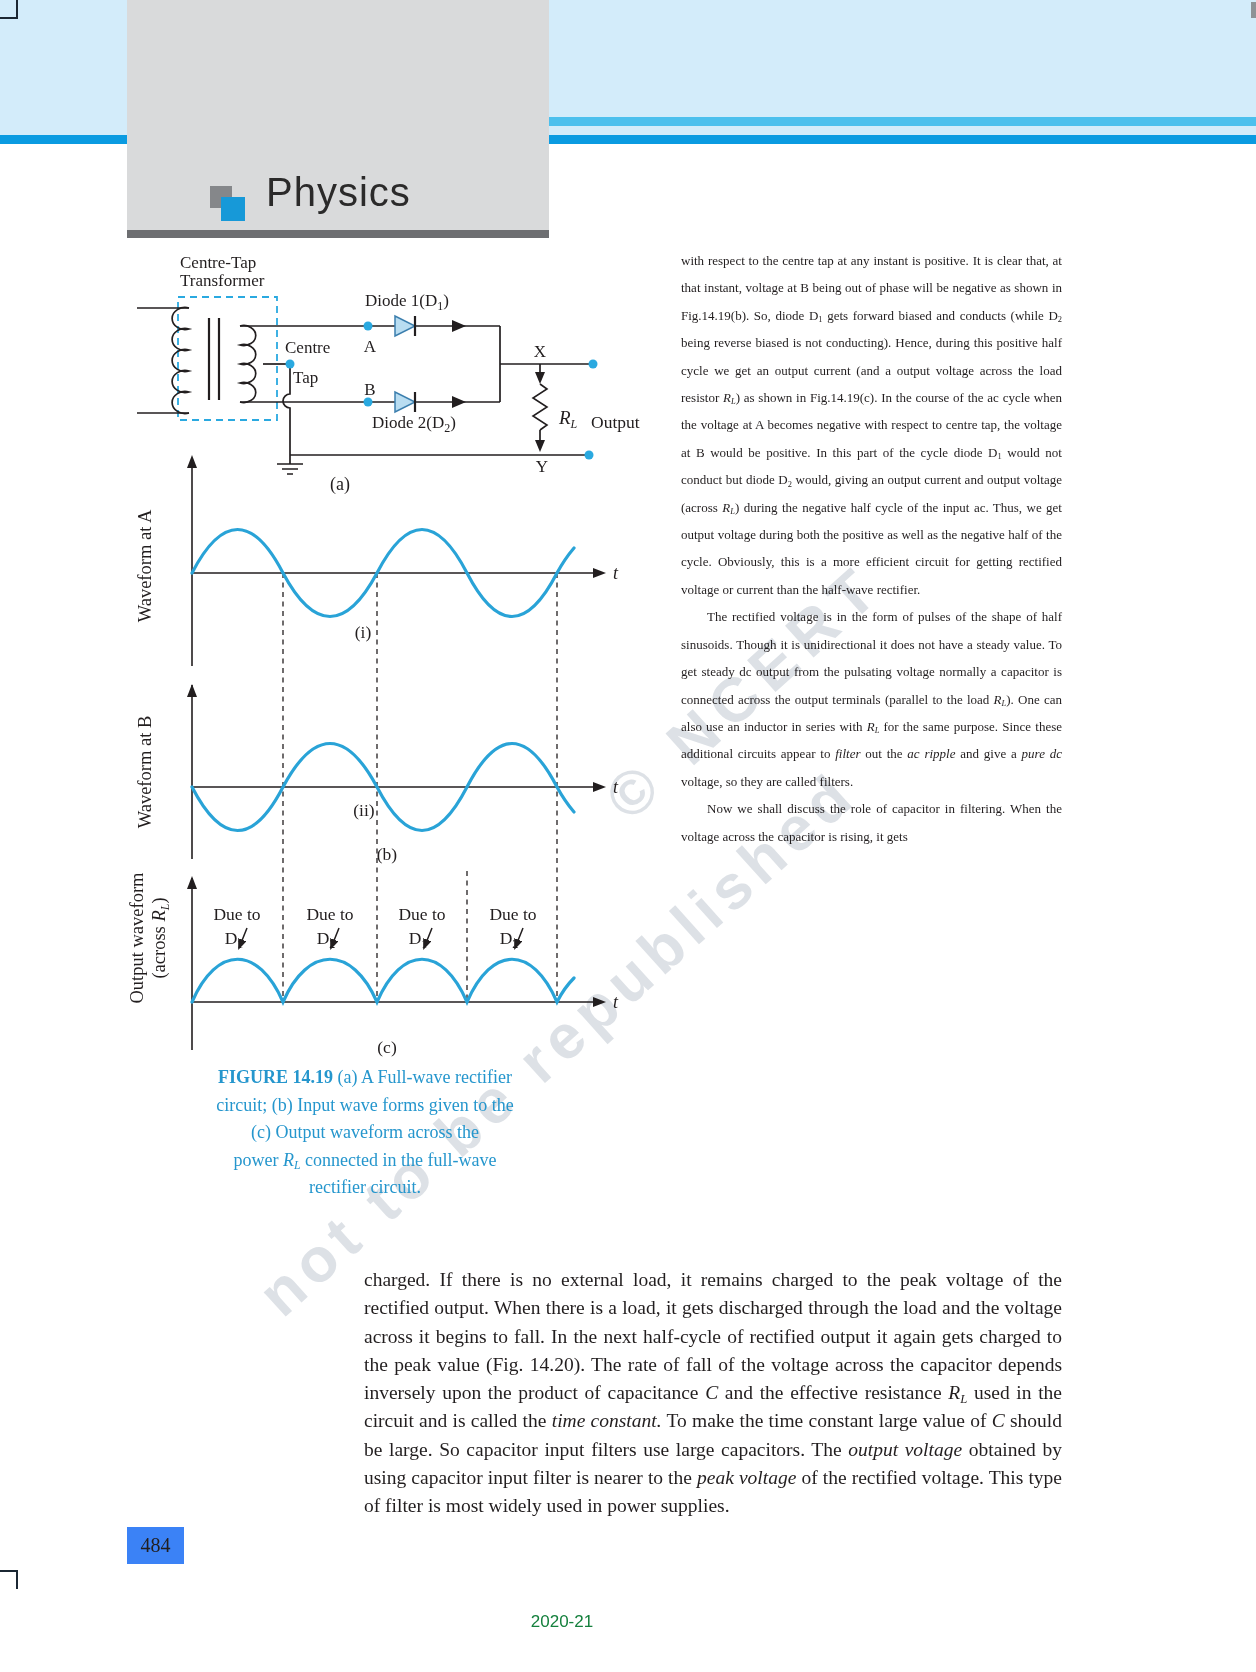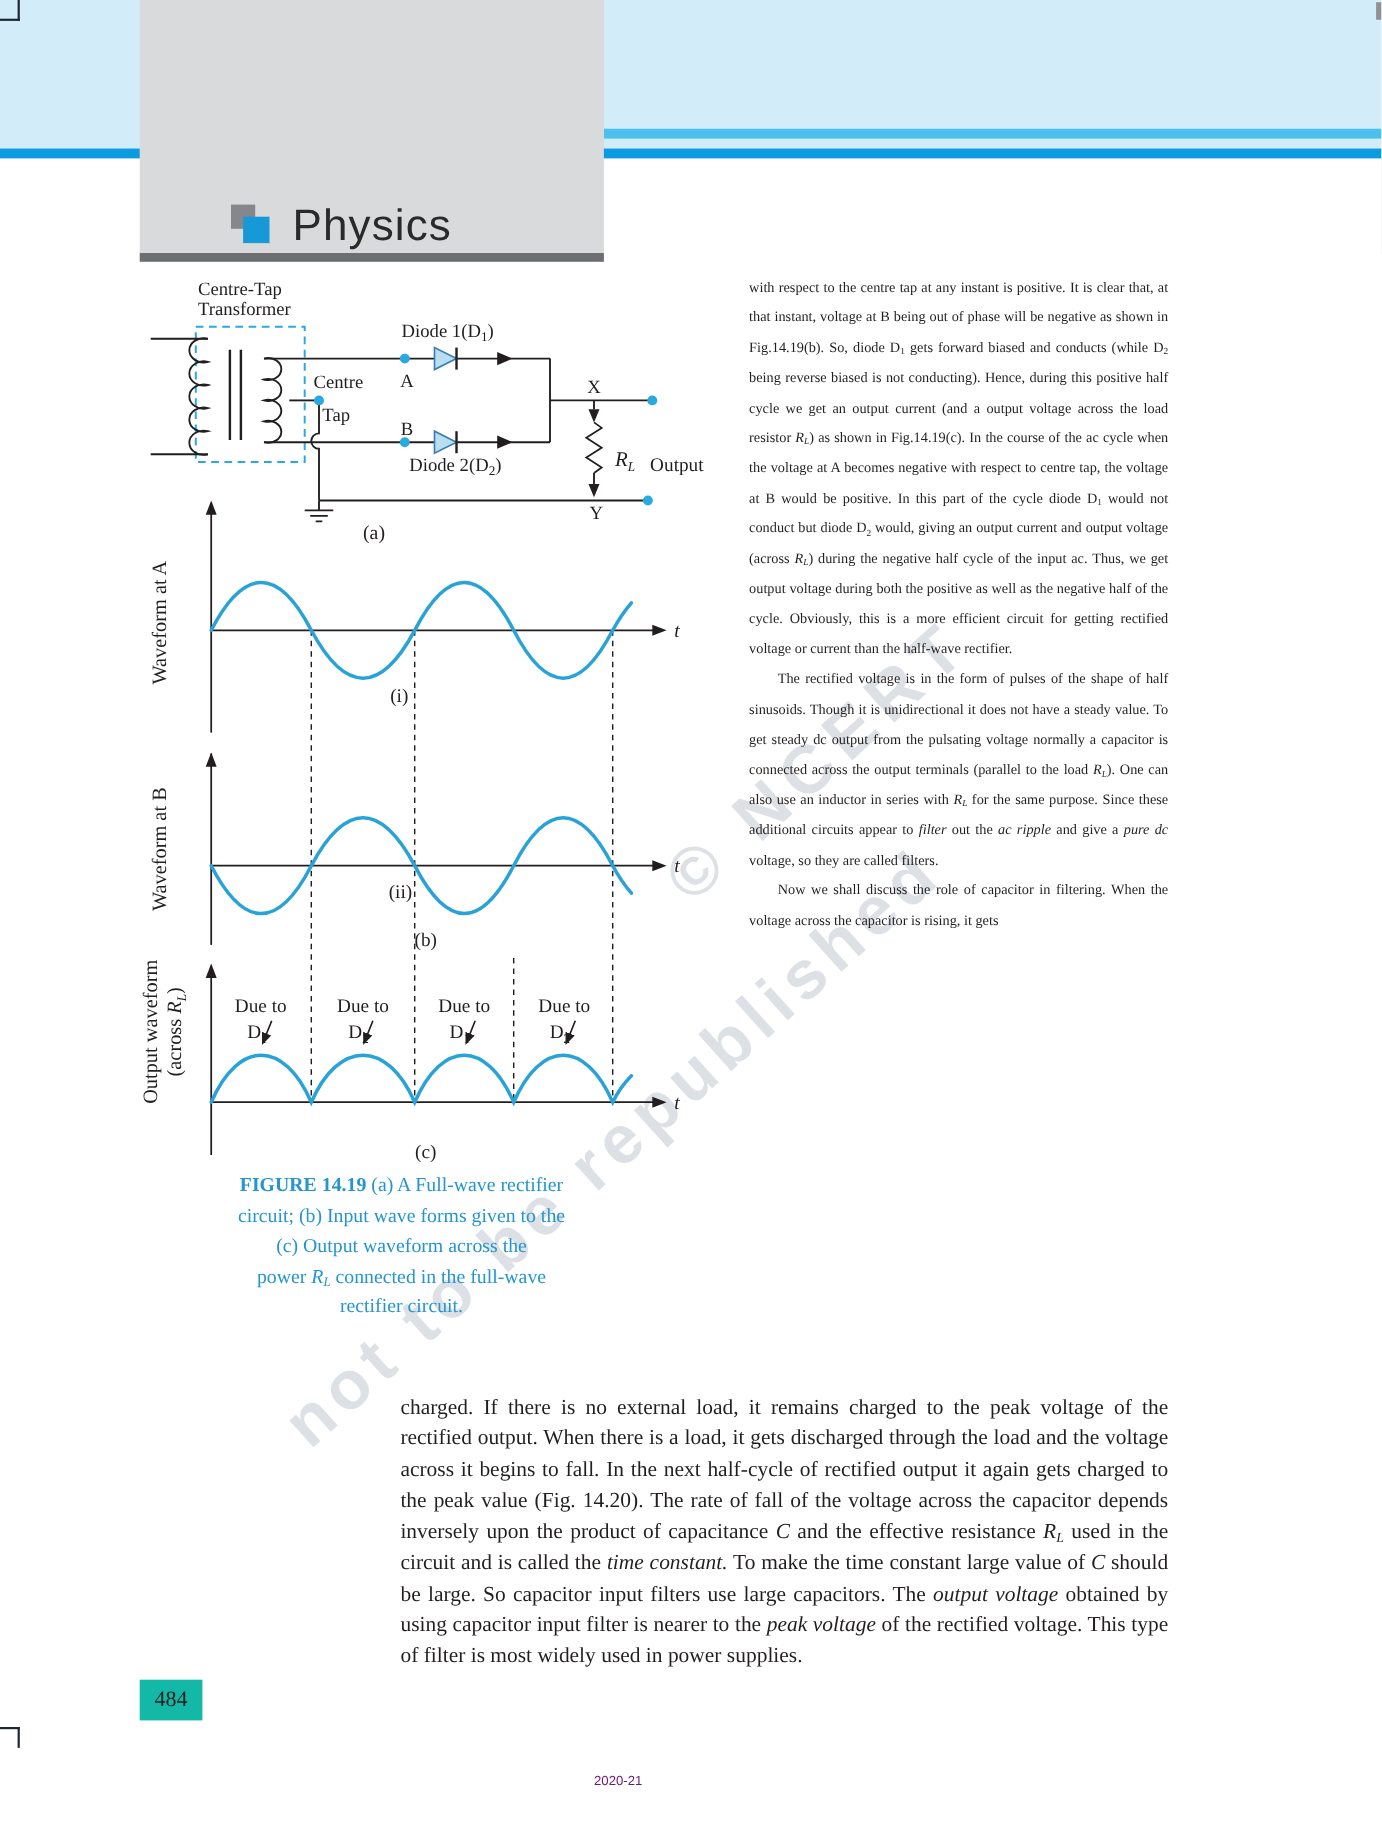--- a/index.html
+++ b/index.html
@@ -6,21 +6,21 @@
   .page{position:relative;width:1256px;height:1672px;background:#ffffff;overflow:hidden;
         font-family:"Liberation Serif",serif;color:#221e1f;}
   
   .hdr-bg{position:absolute;left:0;top:0;width:1256px;height:135px;background:#d3ecfa;}
   .hdr-cyan{position:absolute;left:549px;top:117px;width:707px;height:9px;background:#4cc0ed;}
   .hdr-blue{position:absolute;left:0;top:135px;width:1256px;height:9px;background:#0a9be1;}
   .graybox{position:absolute;left:127px;top:0;width:422px;height:230px;background:#d9dadb;}
   .graybar{position:absolute;left:127px;top:230px;width:422px;height:8px;background:#6d6e71;}
   .logo-gray{position:absolute;left:210px;top:186px;width:22px;height:22px;background:#85878a;}
   .logo-blue{position:absolute;left:221px;top:197px;width:24px;height:24px;background:#1799d8;}
-  .phys-title{position:absolute;left:266px;top:183px;font-family:"Liberation Sans",sans-serif;
+  .phys-title{position:absolute;left:266px;top:170px;font-family:"Liberation Sans",sans-serif;
         font-size:40px;line-height:44px;color:#2b2a2a;letter-spacing:1px;}
   
   .crop-tl{position:absolute;left:0;top:0;width:16px;height:17px;
         border-right:2.5px solid #1b2733;border-bottom:2.5px solid #1b2733;}
   .crop-bl{position:absolute;left:0;top:1570px;width:16px;height:17px;
         border-right:2.5px solid #1b2733;border-top:2.5px solid #1b2733;}
   .crop-tr{position:absolute;left:1251px;top:2px;width:5px;height:16px;background:#8e9296;}
   
   .fig-svg{position:absolute;left:127px;top:238px;overflow:visible;z-index:2;}
   .fig-svg text{font-family:"Liberation Serif",serif;fill:#221e1f;}
@@ -36,24 +36,24 @@
   .i{font-style:italic;}
   .b{font-weight:bold;}
   .sub{font-size:0.65em;position:relative;top:0.28em;line-height:0;}
   .subi{font-size:0.65em;position:relative;top:0.28em;line-height:0;font-style:italic;}
   
   .wm{position:absolute;z-index:1;font-family:"Liberation Sans",sans-serif;font-weight:bold;
       color:rgba(174,183,196,0.42);white-space:nowrap;transform-origin:left center;}
   .wm1{left:615px;top:772px;font-size:62px;letter-spacing:10px;transform:rotate(-42deg);}
   .wm2{left:268px;top:1268px;font-size:62px;letter-spacing:7px;transform:rotate(-42deg);}
   
-  .pagebadge{position:absolute;left:127px;top:1527px;width:57px;height:37px;background:#14b8a6;
+  .pagebadge{position:absolute;left:127px;top:1527px;width:57px;height:37px;background:#3b82f6;
       z-index:2;text-align:center;font-size:20px;line-height:37px;}
   .footer{position:absolute;left:0;top:1612px;width:1124px;text-align:center;z-index:2;
-      font-family:"Liberation Sans",sans-serif;font-size:12px;color:#701a75;}
+      font-family:"Liberation Sans",sans-serif;font-size:17px;color:#15803d;}
 </style>
 </head>
 <body>
 
 <div class="page">
 
   <div class="hdr-bg"></div>
   <div class="hdr-cyan"></div>
   <div class="hdr-blue"></div>
   <div class="graybox"></div>

